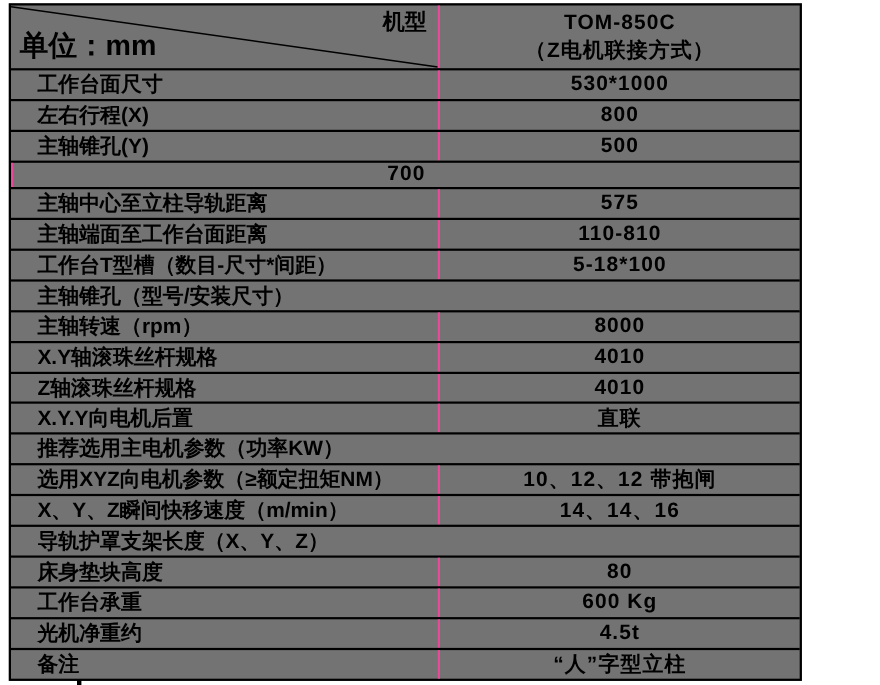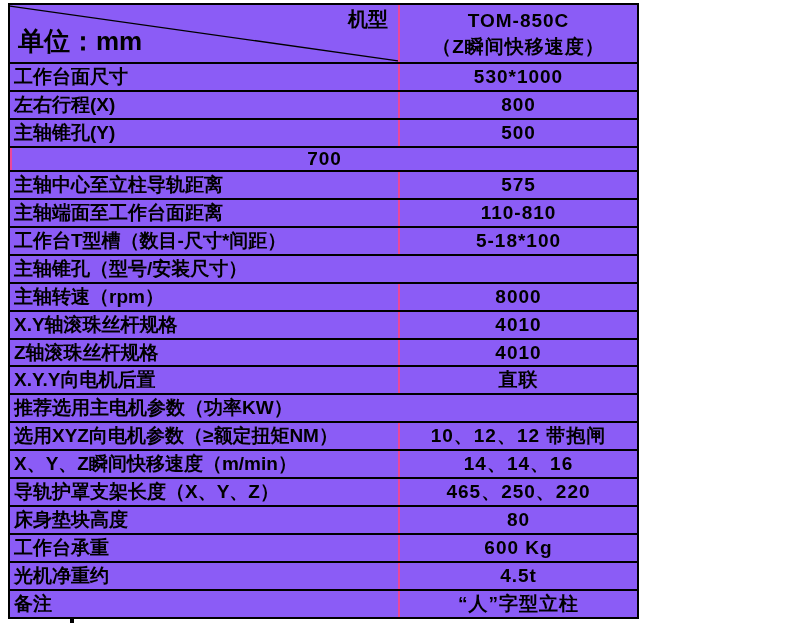--- a/index.html
+++ b/index.html
@@ -7,32 +7,32 @@
     width: 800px; height: 623px;
     background: #ffffff;
     font-family: "Liberation Sans", "DejaVu Sans", sans-serif;
     font-weight: 700;
     color: #000000;
     overflow: hidden;
   }
   .spec-table {
     position: absolute;
     left: 8px; top: 3px;
-    width: 631px; height: 616px;
+    width: 721px; height: 616px;
     border: 2px solid #000;
-    background: #8b5cf6;
+    background: #737373;
     display: flex;
     flex-direction: column;
   }
   .row { display: flex; flex: 1 1 auto; border-top: 2px solid #000; min-height: 0; }
   .row.header { flex: 0 0 57px; border-top: none; }
   .cell-label {
     width: 388px; flex: 0 0 388px;
     display: flex; align-items: center;
-    padding-left: 4px;
+    padding-left: 24px;
     font-size: 19px;
     white-space: nowrap;
     overflow: hidden;
     position: relative;
   }
   .cell-value {
     flex: 1 1 auto;
     border-left: 2px solid #ec4899;
     display: flex; align-items: center; justify-content: center;
     font-size: 19px;
@@ -60,21 +60,21 @@
   <div class="row header">
     <div class="cell-label">
       <svg class="diag-svg" viewBox="0 0 100 100" preserveAspectRatio="none">
         <line x1="0" y1="2" x2="100" y2="98" stroke="#000" stroke-width="1.4" vector-effect="non-scaling-stroke"></line>
       </svg>
       <span class="corner-tr">机型</span>
       <span class="corner-bl">单位：mm</span>
     </div>
     <div class="cell-value">
       <div>TOM-850C</div>
-      <div>（Z瞬间快移速度）</div>
+      <div>（Z电机联接方式）</div>
     </div>
   </div>
 
   <div class="row">
     <div class="cell-label">工作台面尺寸</div>
     <div class="cell-value">530*1000</div>
   </div>
   <div class="row">
     <div class="cell-label">左右行程(X)</div>
     <div class="cell-value">800</div>
@@ -123,21 +123,20 @@
   <div class="row">
     <div class="cell-label">选用XYZ向电机参数（≥额定扭矩NM）</div>
     <div class="cell-value">10、12、12 带抱闸</div>
   </div>
   <div class="row">
     <div class="cell-label">X、Y、Z瞬间快移速度（m/min）</div>
     <div class="cell-value">14、14、16</div>
   </div>
   <div class="row">
     <div class="cell-label">导轨护罩支架长度（X、Y、Z）</div>
-    <div class="cell-value">465、250、220</div>
   </div>
   <div class="row">
     <div class="cell-label">床身垫块高度</div>
     <div class="cell-value">80</div>
   </div>
   <div class="row">
     <div class="cell-label">工作台承重</div>
     <div class="cell-value">600 Kg</div>
   </div>
   <div class="row">

